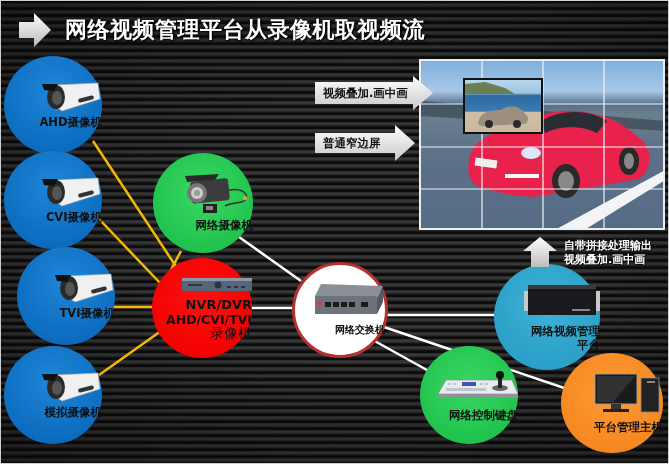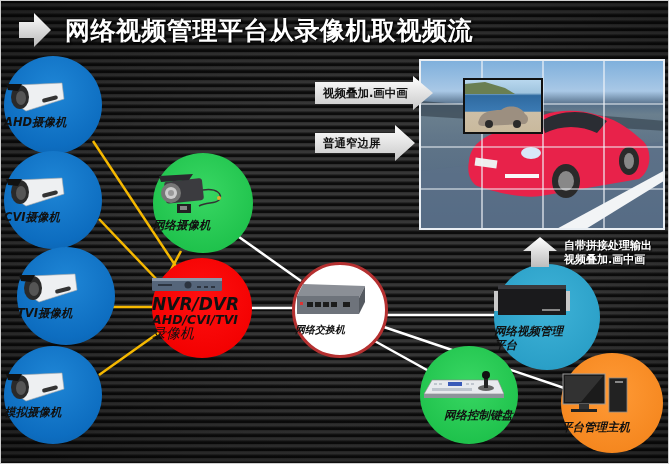--- a/index.html
+++ b/index.html
@@ -16,29 +16,28 @@
     overflow: hidden;
     font-family: "DejaVu Sans", sans-serif;
   }
   #stage::after {
     content: ""; position: absolute; inset: 0; pointer-events: none;
     background: radial-gradient(ellipse at 55% 50%, rgba(0,0,0,0) 40%, rgba(0,0,0,0.45) 100%);
   }
   .title-bar { position: absolute; left: 18px; top: 10px; height: 38px; display: flex; align-items: center; z-index: 5; }
   .title-arrow { width: 32px; height: 34px; margin-right: 14px; }
   .title-text {
-    color: #fff; font-weight: bold; font-size: 25px; letter-spacing: 0.5px;
+    color: #fff; font-weight: bold; font-size: 22px; letter-spacing: 0.5px;
     text-shadow: 1px 1px 2px #000, 0 0 3px #000;
   }
   svg.links { position: absolute; left: 0; top: 0; z-index: 1; }
   .node {
     position: absolute; border-radius: 50%; z-index: 3;
-    display: flex; flex-direction: column; align-items: flex-start; justify-content: center;
+    display: flex; flex-direction: column; align-items: flex-end; justify-content: center;
     text-align: center;
-    font-style: italic;
   }
   .node .label { font-weight: bold; font-size: 11.5px; line-height: 14px; color: #111; }
   .blue { background: radial-gradient(circle at 50% 35%, #1f86d6 0%, #0d6dc0 70%, #0a5ea8 100%); }
   .green { background: radial-gradient(circle at 50% 40%, #39d763 0%, #1fc24c 75%, #17a83f 100%); }
   .red { background: radial-gradient(circle at 50% 40%, #ff1010 0%, #f20000 80%, #d40000 100%); }
   .white { background: #fff; border: 3px solid #b53030; }
   .teal { background: radial-gradient(circle at 50% 40%, #3fb3d8 0%, #2a9fc7 75%, #1f8cb2 100%); }
   .orange { background: radial-gradient(circle at 50% 40%, #ff9a36 0%, #f5871f 75%, #e0741a 100%); }
   .icon { display: block; }
   .screen {
@@ -153,21 +152,21 @@
   <div class="node red" style="left:151px;top:257px;width:100px;height:100px;">
     <svg class="icon" width="70" height="16" viewBox="0 0 70 16">
       <rect x="0" y="1" width="70" height="13" rx="1.5" fill="#55657a"></rect>
       <rect x="0" y="1" width="70" height="3" fill="#8a98aa"></rect>
       <circle cx="36" cy="8" r="3.5" fill="#2c3440"></circle>
       <rect x="6" y="7" width="14" height="2" fill="#2c3440"></rect>
       <rect x="45" y="9" width="4" height="2" fill="#2c3440"></rect>
       <rect x="52" y="9" width="4" height="2" fill="#2c3440"></rect>
       <rect x="59" y="9" width="4" height="2" fill="#2c3440"></rect>
     </svg>
-    <span class="label" style="font-size:17px;line-height:15px;margin-top:4px;">NVR/DVR</span>
+    <span class="label" style="font-size:13px;line-height:15px;margin-top:4px;">NVR/DVR</span>
     <span class="label" style="font-size:12.5px;line-height:15px;">AHD/CVI/TVI</span>
     <span class="label" style="font-weight:normal;font-size:14px;line-height:12px;">录像机</span>
   </div>
 
   <div class="node white" style="left:291px;top:261px;width:96px;height:96px;">
     <svg class="icon" width="72" height="34" viewBox="0 0 72 34">
       <polygon points="8,0 70,2 64,14 2,12" fill="#8b8f96"></polygon>
       <rect x="2" y="12" width="62" height="18" fill="#6e737b"></rect>
       <polygon points="64,14 70,2 70,18 64,30" fill="#555a61"></polygon>
       <rect x="12" y="18" width="6" height="5" fill="#1b1b1b"></rect>

